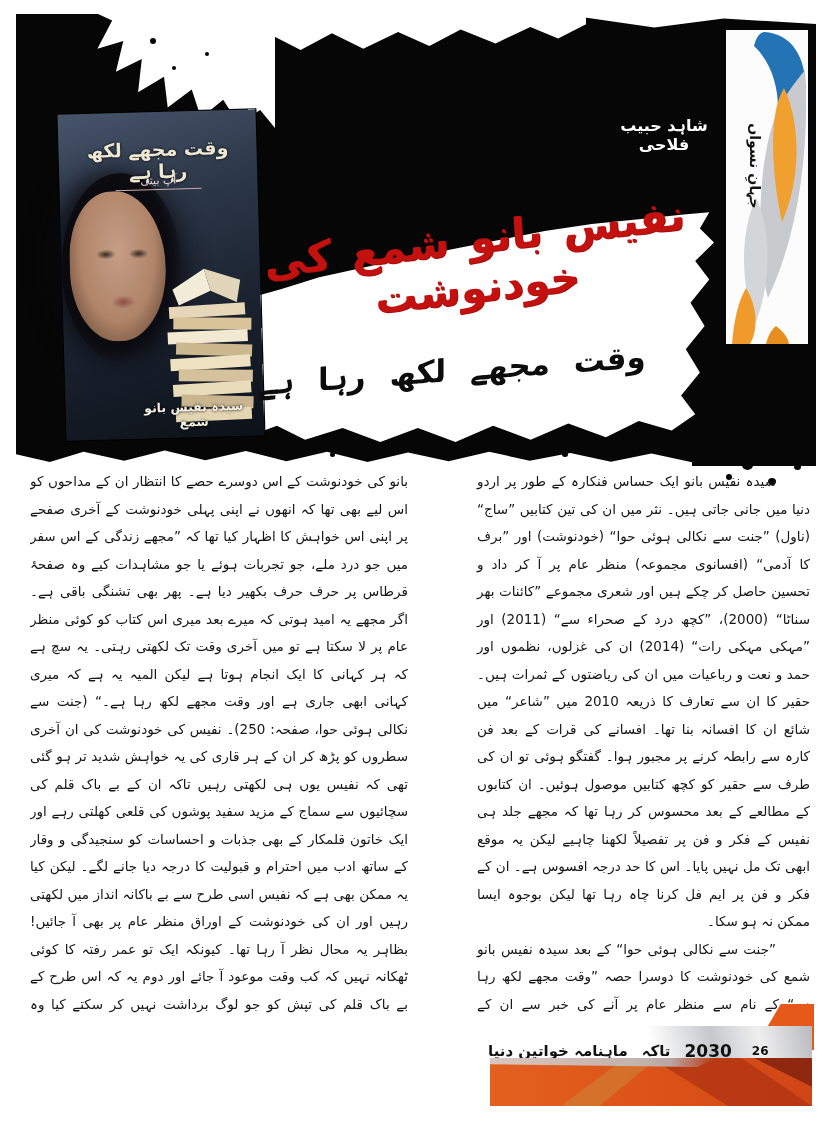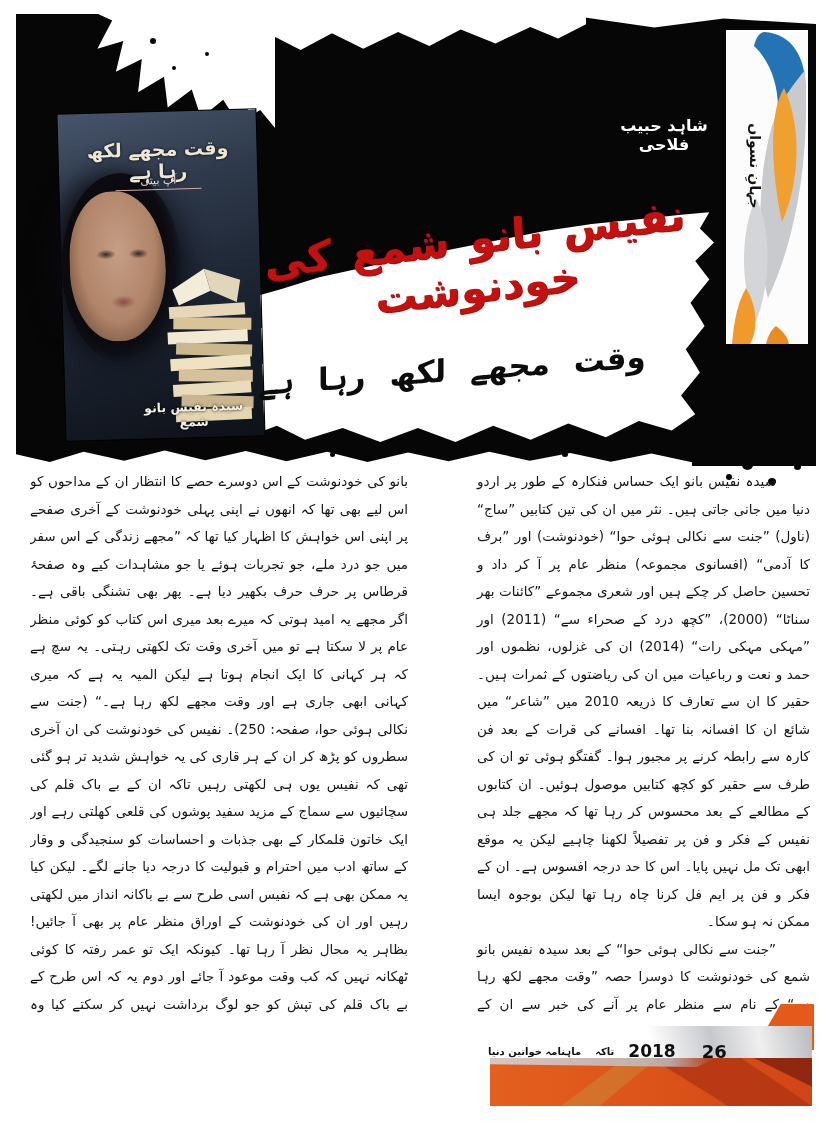--- a/index.html
+++ b/index.html
@@ -62,21 +62,21 @@
   
   .columns{position:absolute;left:30px;top:468px;width:780px;height:552px;
     display:flex;direction:rtl;gap:24px;overflow:hidden;}
   .col{flex:1;direction:rtl;text-align:justify;font-size:13.5px;line-height:27.5px;color:#161616;}
   .col p{margin:0;}
   .col p.indent{text-indent:34px;margin-left:45px;}
   
   .footer-band{position:absolute;left:478px;top:1026px;width:334px;height:50px;
     background:linear-gradient(78deg,#ffffff 0%,#ffffff 52%,#c7c8cc 70%,#efefef 84%,#b9babe 100%);
     display:flex;align-items:center;direction:ltr;padding-left:10px;box-sizing:border-box;gap:14px;}
-  .footer-band .urdu{direction:rtl;font-size:10px;font-weight:bold;color:#111;}
+  .footer-band .urdu{direction:rtl;font-size:15px;font-weight:bold;color:#111;}
   .footer-band .num{font-size:17px;font-weight:bold;color:#101010;}
   .footer-corner{position:absolute;left:750px;top:1004px;width:64px;height:46px;background:#e55a1a;
     clip-path:polygon(48% 0,100% 0,100% 100%,6% 100%);}
   .footer-accent{position:absolute;left:490px;top:1058px;width:322px;height:48px;overflow:hidden;
     background:linear-gradient(90deg,#e3601f 0%,#dd5519 45%,#d04516 100%);}
   .fa-shape{position:absolute;left:0;top:0;width:100%;height:100%;}
   .fa-a{background:#b03413;opacity:.8;clip-path:polygon(50% 0,78% 0,100% 100%,74% 100%);}
   .fa-b{background:#8f280f;clip-path:polygon(82% 0,100% 0,100% 60%);}
   .fa-c{background:#c98a3a;opacity:.5;clip-path:polygon(22% 100%,42% 0,52% 0,34% 100%);}
   .fa-gray{position:absolute;left:0;top:0;width:70%;height:9px;opacity:.85;
@@ -161,22 +161,22 @@
     <div class="col">
       <p>بانو کی خودنوشت کے اس دوسرے حصے کا انتظار ان کے مداحوں کو اس لیے بھی تھا کہ انھوں نے اپنی پہلی خودنوشت کے آخری صفحے پر اپنی اس خواہش کا اظہار کیا تھا کہ ”مجھے زندگی کے اس سفر میں جو درد ملے، جو تجربات ہوئے یا جو مشاہدات کیے وہ صفحۂ قرطاس پر حرف حرف بکھیر دیا ہے۔ پھر بھی تشنگی باقی ہے۔ اگر مجھے یہ امید ہوتی کہ میرے بعد میری اس کتاب کو کوئی منظر عام پر لا سکتا ہے تو میں آخری وقت تک لکھتی رہتی۔ یہ سچ ہے کہ ہر کہانی کا ایک انجام ہوتا ہے لیکن المیہ یہ ہے کہ میری کہانی ابھی جاری ہے اور وقت مجھے لکھ رہا ہے۔“ (جنت سے نکالی ہوئی حوا، صفحہ: 250)۔ نفیس کی خودنوشت کی ان آخری سطروں کو پڑھ کر ان کے ہر قاری کی یہ خواہش شدید تر ہو گئی تھی کہ نفیس یوں ہی لکھتی رہیں تاکہ ان کے بے باک قلم کی سچائیوں سے سماج کے مزید سفید پوشوں کی قلعی کھلتی رہے اور ایک خاتون قلمکار کے بھی جذبات و احساسات کو سنجیدگی و وقار کے ساتھ ادب میں احترام و قبولیت کا درجہ دیا جانے لگے۔ لیکن کیا یہ ممکن بھی ہے کہ نفیس اسی طرح سے بے باکانہ انداز میں لکھتی رہیں اور ان کی خودنوشت کے اوراق منظر عام پر بھی آ جائیں! بظاہر یہ محال نظر آ رہا تھا۔ کیونکہ ایک تو عمر رفتہ کا کوئی ٹھکانہ نہیں کہ کب وقت موعود آ جائے اور دوم یہ کہ اس طرح کے بے باک قلم کی تپش کو جو لوگ برداشت نہیں کر سکتے کیا وہ نفیس کو اس کی اشاعت کی چھوٹ بھی دیں گے؟ پتہ نہیں۔ اسی امید و بیم کی کیفیت میں دو سال گزر گئے اور جب ان کی شاعری کا اولین مجموعہ سن 2000 میں ”کائنات بھر سناٹا“ کے نام سے آبشار پبلیکیشنز، جامعہ نگر، نئی دہلی سے شائع ہوا تو ناشر</p>
     </div>
   </div>
 
   <div>
     <div class="footer-corner"></div>
     <div class="footer-band">
       <span class="urdu">ماہنامہ خواتین دنیا</span>
       <span class="urdu">تاکہ</span>
-      <span class="num">2018</span>
-      <span class="num" style="margin-left:12px;font-size:18px">26</span>
+      <span class="num">2030</span>
+      <span class="num" style="margin-left:6px;font-size:12px">26</span>
     </div>
     <div class="footer-accent">
       <div class="fa-shape fa-a"></div>
       <div class="fa-shape fa-b"></div>
       <div class="fa-shape fa-c"></div>
       <div class="fa-gray"></div>
     </div>
   </div>
 
 </div>

